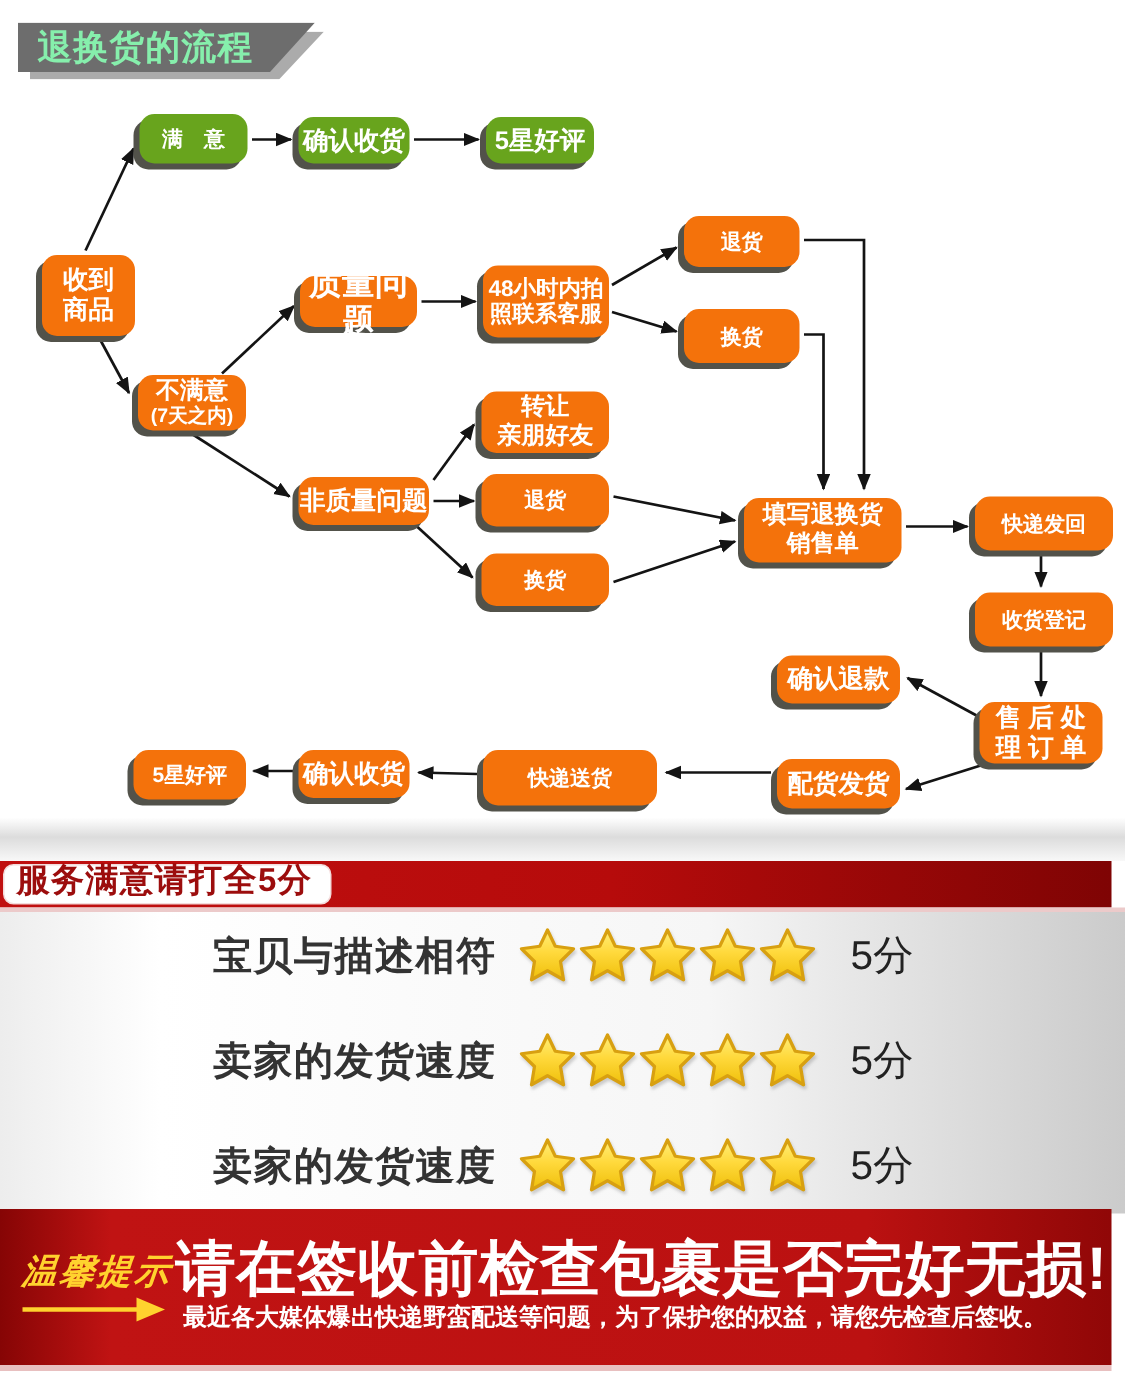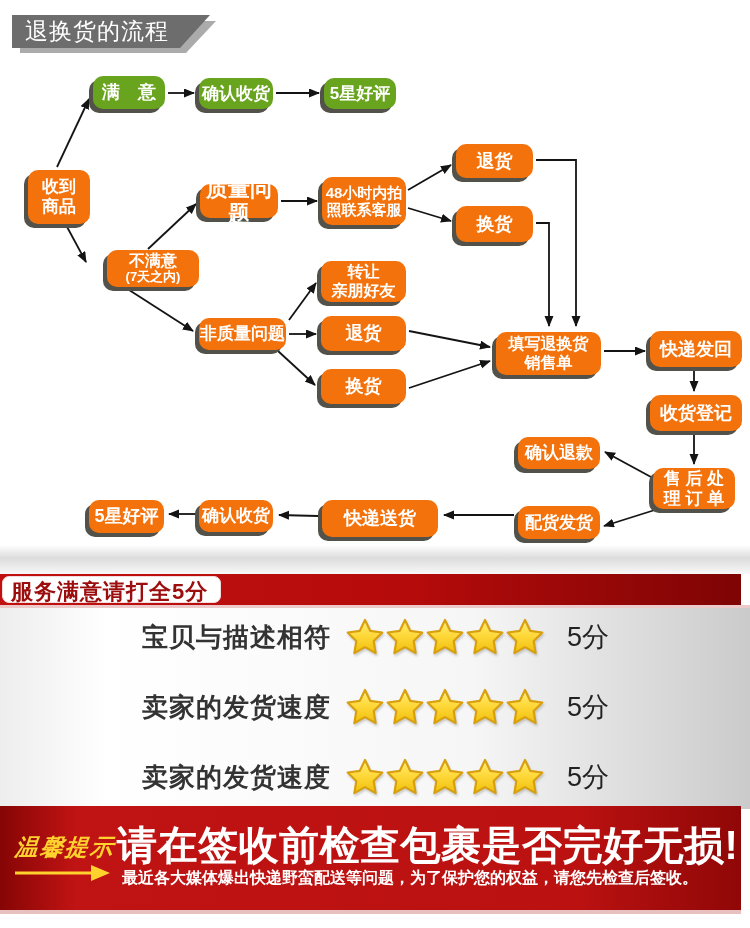--- a/index.html
+++ b/index.html
@@ -5,41 +5,41 @@
   html,body{margin:0;padding:0;background:#fff;}
   .page{position:relative;width:750px;height:928px;background:#fff;overflow:hidden;
         font-family:"Liberation Sans", sans-serif;}
 
   
   .title-shadow{position:absolute;left:20px;top:21px;width:196px;height:32px;background:#ababab;
     clip-path:polygon(0 0,100% 0,calc(100% - 30px) 100%,0 100%);}
   .title-banner{position:absolute;left:12px;top:15px;width:198px;height:33px;background:#6d6d6d;
     clip-path:polygon(0 0,100% 0,calc(100% - 30px) 100%,0 100%);
     display:flex;align-items:center;}
-  .title-banner span{color:#ffffff;font-size:23px;font-weight:normal;margin-left:13px;letter-spacing:1px;}
+  .title-banner span{color:#86efac;font-size:23px;font-weight:bold;margin-left:13px;letter-spacing:1px;}
 
   
   .flow{position:absolute;left:0;top:0;width:750px;height:565px;}
   .flow svg.wires{position:absolute;left:0;top:0;}
   .node{position:absolute;display:flex;flex-direction:column;align-items:center;justify-content:center;
     color:#fff;font-weight:bold;text-align:center;border-radius:10px;line-height:1.15;
-    white-space:pre-line;box-shadow:-4px 4px 0 #52524a;font-size:18px;}
+    white-space:pre-line;box-shadow:-4px 4px 0 #52524a;font-size:14px;}
   .node.orange{background:#f4720b;}
   .node.green{background:#68a41d;}
   .node .sub{font-size:13px;font-weight:bold;}
 
   
   .fade-strip{position:absolute;left:0;top:545px;width:750px;height:29px;
     background:linear-gradient(180deg,#ffffff 0%,#dcdcdc 45%,#f8f8f8 100%);}
 
   
   .rate-bar{position:absolute;left:0;top:574px;width:741px;height:31px;
     background:linear-gradient(90deg,#c01010 0%,#b60b0b 55%,#7f0404 100%);}
   .rate-pill{position:absolute;left:2px;top:2px;height:25px;background:#ffffff;border-radius:7px;
-    display:flex;align-items:flex-start;padding:0 12px 0 8px;border:1px solid #f3dcdc;}
+    display:flex;align-items:flex-end;padding:0 12px 0 8px;border:1px solid #f3dcdc;}
   .rate-pill span{color:#9c0d0d;font-size:22px;font-weight:bold;letter-spacing:1px;}
 
   
   .rate-section{position:absolute;left:0;top:605px;width:750px;height:201px;
     background:linear-gradient(90deg,#ededed 0%,#ffffff 14%,#f6f6f6 62%,#c9c9c9 100%);
     border-top:3px solid #eccaca;padding-left:12px;}
   .rate-row{position:absolute;left:0;width:750px;height:44px;display:flex;align-items:center;}
   .rate-row .label{margin-left:142px;font-size:26px;font-weight:bold;color:#333;letter-spacing:1px;}
   .stars{display:flex;align-items:center;margin-left:14px;}
   .star{width:40px;height:40px;filter:drop-shadow(1px 2px 1px rgba(120,120,120,.35));}
@@ -112,21 +112,21 @@
     <div class="node orange" style="left:28px;top:170px;width:62px;height:54px;font-size:17px">收到
 商品</div>
     <div class="node green" style="left:93px;top:76px;width:72px;height:33px">满　意</div>
     <div class="node green" style="left:199px;top:78px;width:74px;height:31px;font-size:17px">确认收货</div>
     <div class="node green" style="left:324px;top:78px;width:72px;height:31px;font-size:17px">5星好评</div>
     <div class="node orange" style="left:200px;top:184px;width:78px;height:34px;font-size:22px">质量问题</div>
     <div class="node orange" style="left:322px;top:177px;width:84px;height:48px;font-size:15px">48小时内拍
 照联系客服</div>
     <div class="node orange" style="left:456px;top:144px;width:77px;height:34px">退货</div>
     <div class="node orange" style="left:456px;top:206px;width:77px;height:36px">换货</div>
-    <div class="node orange" style="left:107px;top:250px;width:92px;height:37px;font-size:16px">
+    <div class="node orange" style="left:92px;top:250px;width:72px;height:37px;font-size:16px">
       <span>不满意</span>
       <span class="sub">(7天之内)</span>
     </div>
     <div class="node orange" style="left:321px;top:261px;width:85px;height:41px;font-size:16px">转让
 亲朋好友</div>
     <div class="node orange" style="left:199px;top:318px;width:87px;height:32px;font-size:17px">非质量问题</div>
     <div class="node orange" style="left:321px;top:316px;width:85px;height:35px">退货</div>
     <div class="node orange" style="left:321px;top:369px;width:85px;height:35px">换货</div>
     <div class="node orange" style="left:496px;top:332px;width:105px;height:43px;font-size:16px">填写退换货
 销售单</div>

